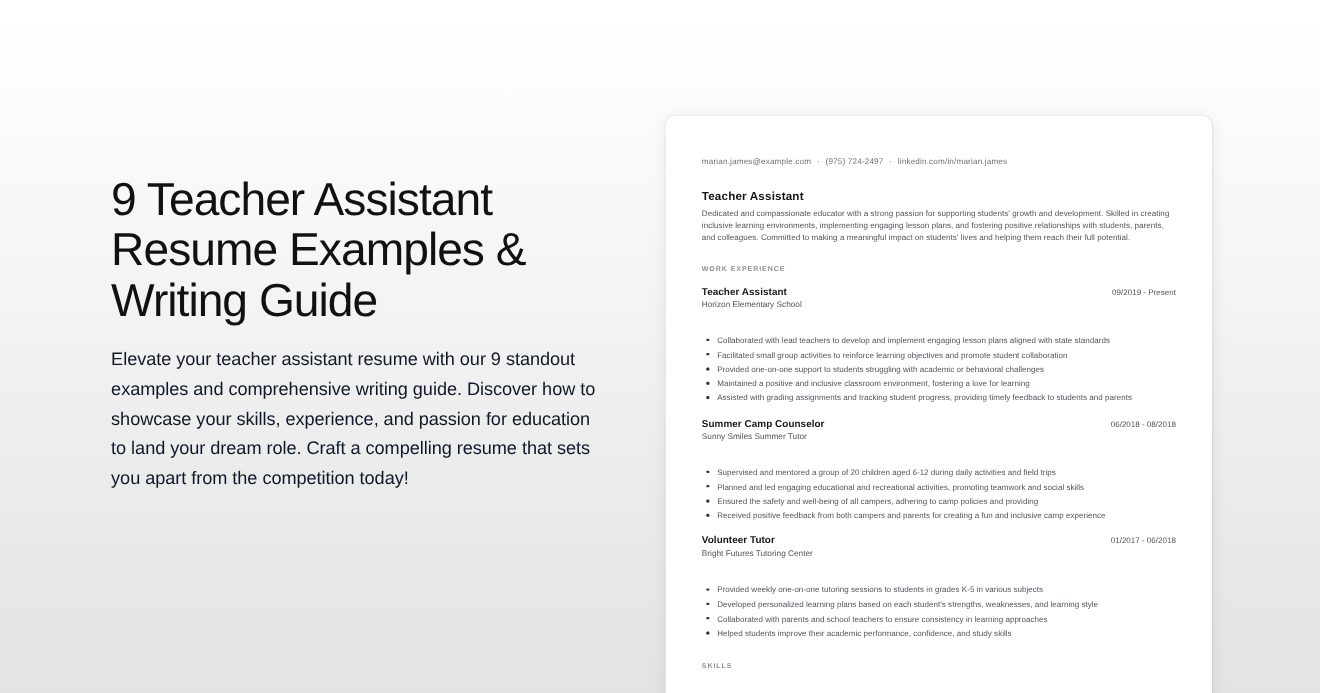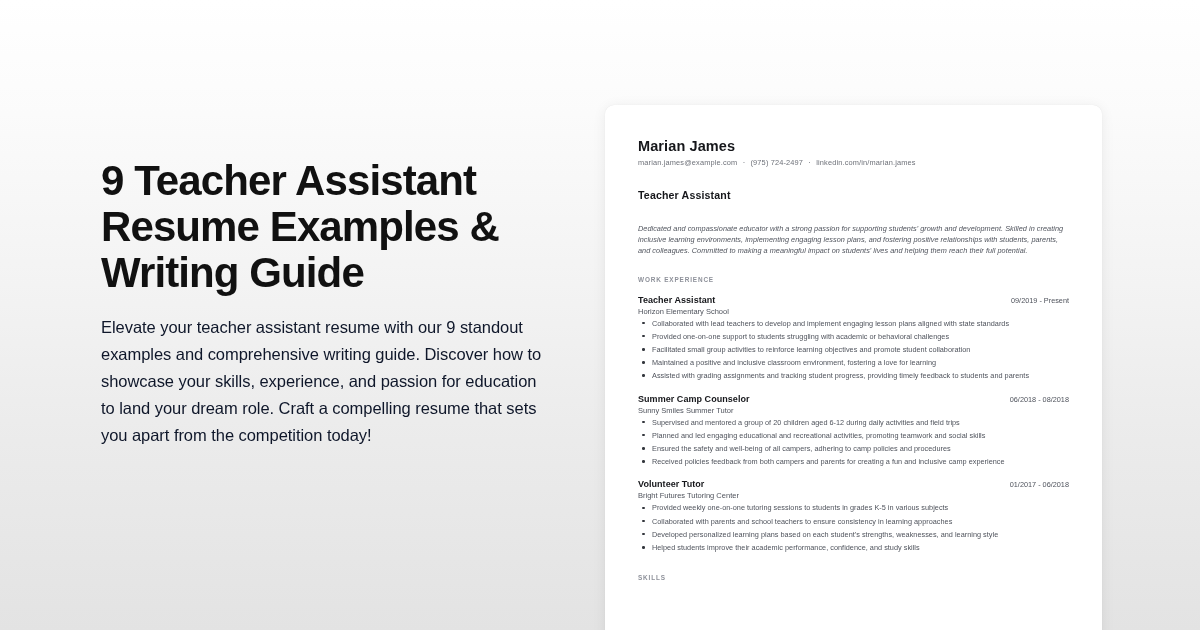--- a/index.html
+++ b/index.html
@@ -20,21 +20,21 @@
   .promo {
     position: absolute;
     left: 101px;
     top: 158px;
     width: 470px;
   }
 
   .promo-title {
     font-size: 42px;
     line-height: 46px;
-    font-weight: bold;
+    font-weight: normal;
     color: #111111;
     letter-spacing: -0.9px;
   }
 
   .promo-sub {
     margin-top: 18px;
     font-size: 16.5px;
     line-height: 27px;
     color: #0f172a;
     width: 448px;
@@ -72,26 +72,25 @@
 
   .r-role-title {
     margin-top: 22px;
     font-size: 10.6px;
     font-weight: bold;
     color: #15161a;
     letter-spacing: 0.15px;
   }
 
   .r-summary {
-    margin-top: 22px;
+    margin-top: 3px;
     font-size: 7.3px;
     line-height: 11.2px;
     color: #4f535c;
     letter-spacing: 0.04px;
-    font-style: italic;
   }
 
   .r-section-label {
     margin-top: 19px;
     font-size: 6.4px;
     font-weight: bold;
     color: #8d9099;
     letter-spacing: 0.85px;
   }
 
@@ -117,21 +116,21 @@
     margin-left: 35px;
   }
 
   .job-company {
     margin-top: 2px;
     font-size: 7.5px;
     color: #4f535c;
   }
 
   .job-bullets {
-    margin-top: 2px;
+    margin-top: 23px;
     list-style: none;
   }
 
   .job-bullets li {
     position: relative;
     padding-left: 14px;
     font-size: 7.3px;
     line-height: 11.6px;
     color: #4f535c;
     margin-bottom: 1.5px;
@@ -160,21 +159,20 @@
 </head>
 <body>
 
 <div class="promo">
   <h1 class="promo-title">9 Teacher Assistant Resume Examples &amp; Writing Guide</h1>
   <p class="promo-sub">Elevate your teacher assistant resume with our 9 standout examples and comprehensive writing guide. Discover how to showcase your skills, experience, and passion for education to land your dream role. Craft a compelling resume that sets you apart from the competition today!</p>
 </div>
 
 <div class="resume-card">
 
-  <div class="r-name">Marian James</div>
 
   <div class="r-contact">
     <span>marian.james@example.com</span>
     <span class="sep">·</span>
     <span>(975) 724-2497</span>
     <span class="sep">·</span>
     <span>linkedin.com/in/marian.james</span>
   </div>
 
   <div class="r-role-title">Teacher Assistant</div>
@@ -183,50 +181,50 @@
   <div class="r-section-label">WORK EXPERIENCE</div>
 
   <div class="job">
     <div class="job-head">
       <span class="job-title">Teacher Assistant</span>
       <span class="job-date">09/2019 - Present</span>
     </div>
     <div class="job-company">Horizon Elementary School</div>
     <ul class="job-bullets">
       <li>Collaborated with lead teachers to develop and implement engaging lesson plans aligned with state standards</li>
+      <li>Facilitated small group activities to reinforce learning objectives and promote student collaboration</li>
       <li>Provided one-on-one support to students struggling with academic or behavioral challenges</li>
-      <li>Facilitated small group activities to reinforce learning objectives and promote student collaboration</li>
       <li>Maintained a positive and inclusive classroom environment, fostering a love for learning</li>
       <li>Assisted with grading assignments and tracking student progress, providing timely feedback to students and parents</li>
     </ul>
   </div>
 
   <div class="job">
     <div class="job-head">
       <span class="job-title">Summer Camp Counselor</span>
       <span class="job-date">06/2018 - 08/2018</span>
     </div>
     <div class="job-company">Sunny Smiles Summer Tutor</div>
     <ul class="job-bullets">
       <li>Supervised and mentored a group of 20 children aged 6-12 during daily activities and field trips</li>
       <li>Planned and led engaging educational and recreational activities, promoting teamwork and social skills</li>
-      <li>Ensured the safety and well-being of all campers, adhering to camp policies and procedures</li>
-      <li>Received policies feedback from both campers and parents for creating a fun and inclusive camp experience</li>
+      <li>Ensured the safety and well-being of all campers, adhering to camp policies and providing</li>
+      <li>Received positive feedback from both campers and parents for creating a fun and inclusive camp experience</li>
     </ul>
   </div>
 
   <div class="job">
     <div class="job-head">
       <span class="job-title">Volunteer Tutor</span>
       <span class="job-date">01/2017 - 06/2018</span>
     </div>
     <div class="job-company">Bright Futures Tutoring Center</div>
     <ul class="job-bullets">
       <li>Provided weekly one-on-one tutoring sessions to students in grades K-5 in various subjects</li>
+      <li>Developed personalized learning plans based on each student's strengths, weaknesses, and learning style</li>
       <li>Collaborated with parents and school teachers to ensure consistency in learning approaches</li>
-      <li>Developed personalized learning plans based on each student's strengths, weaknesses, and learning style</li>
       <li>Helped students improve their academic performance, confidence, and study skills</li>
     </ul>
   </div>
 
   <div class="skills-label">SKILLS</div>
 
 </div>
 
 </body></html>

